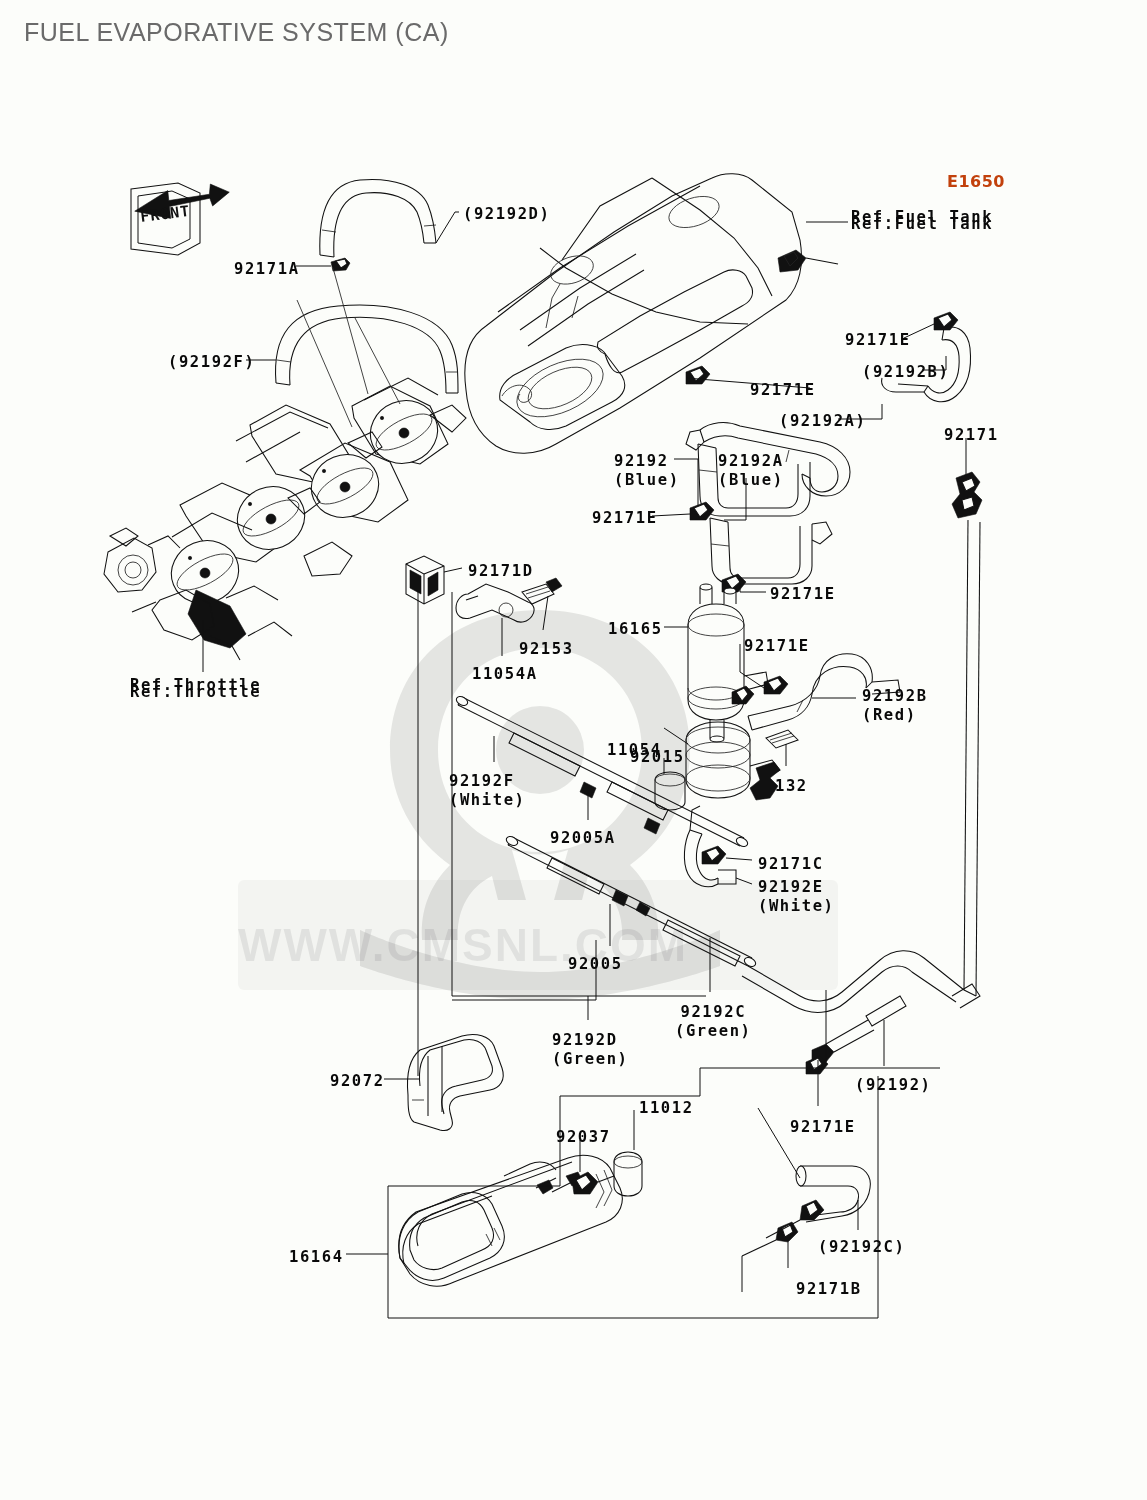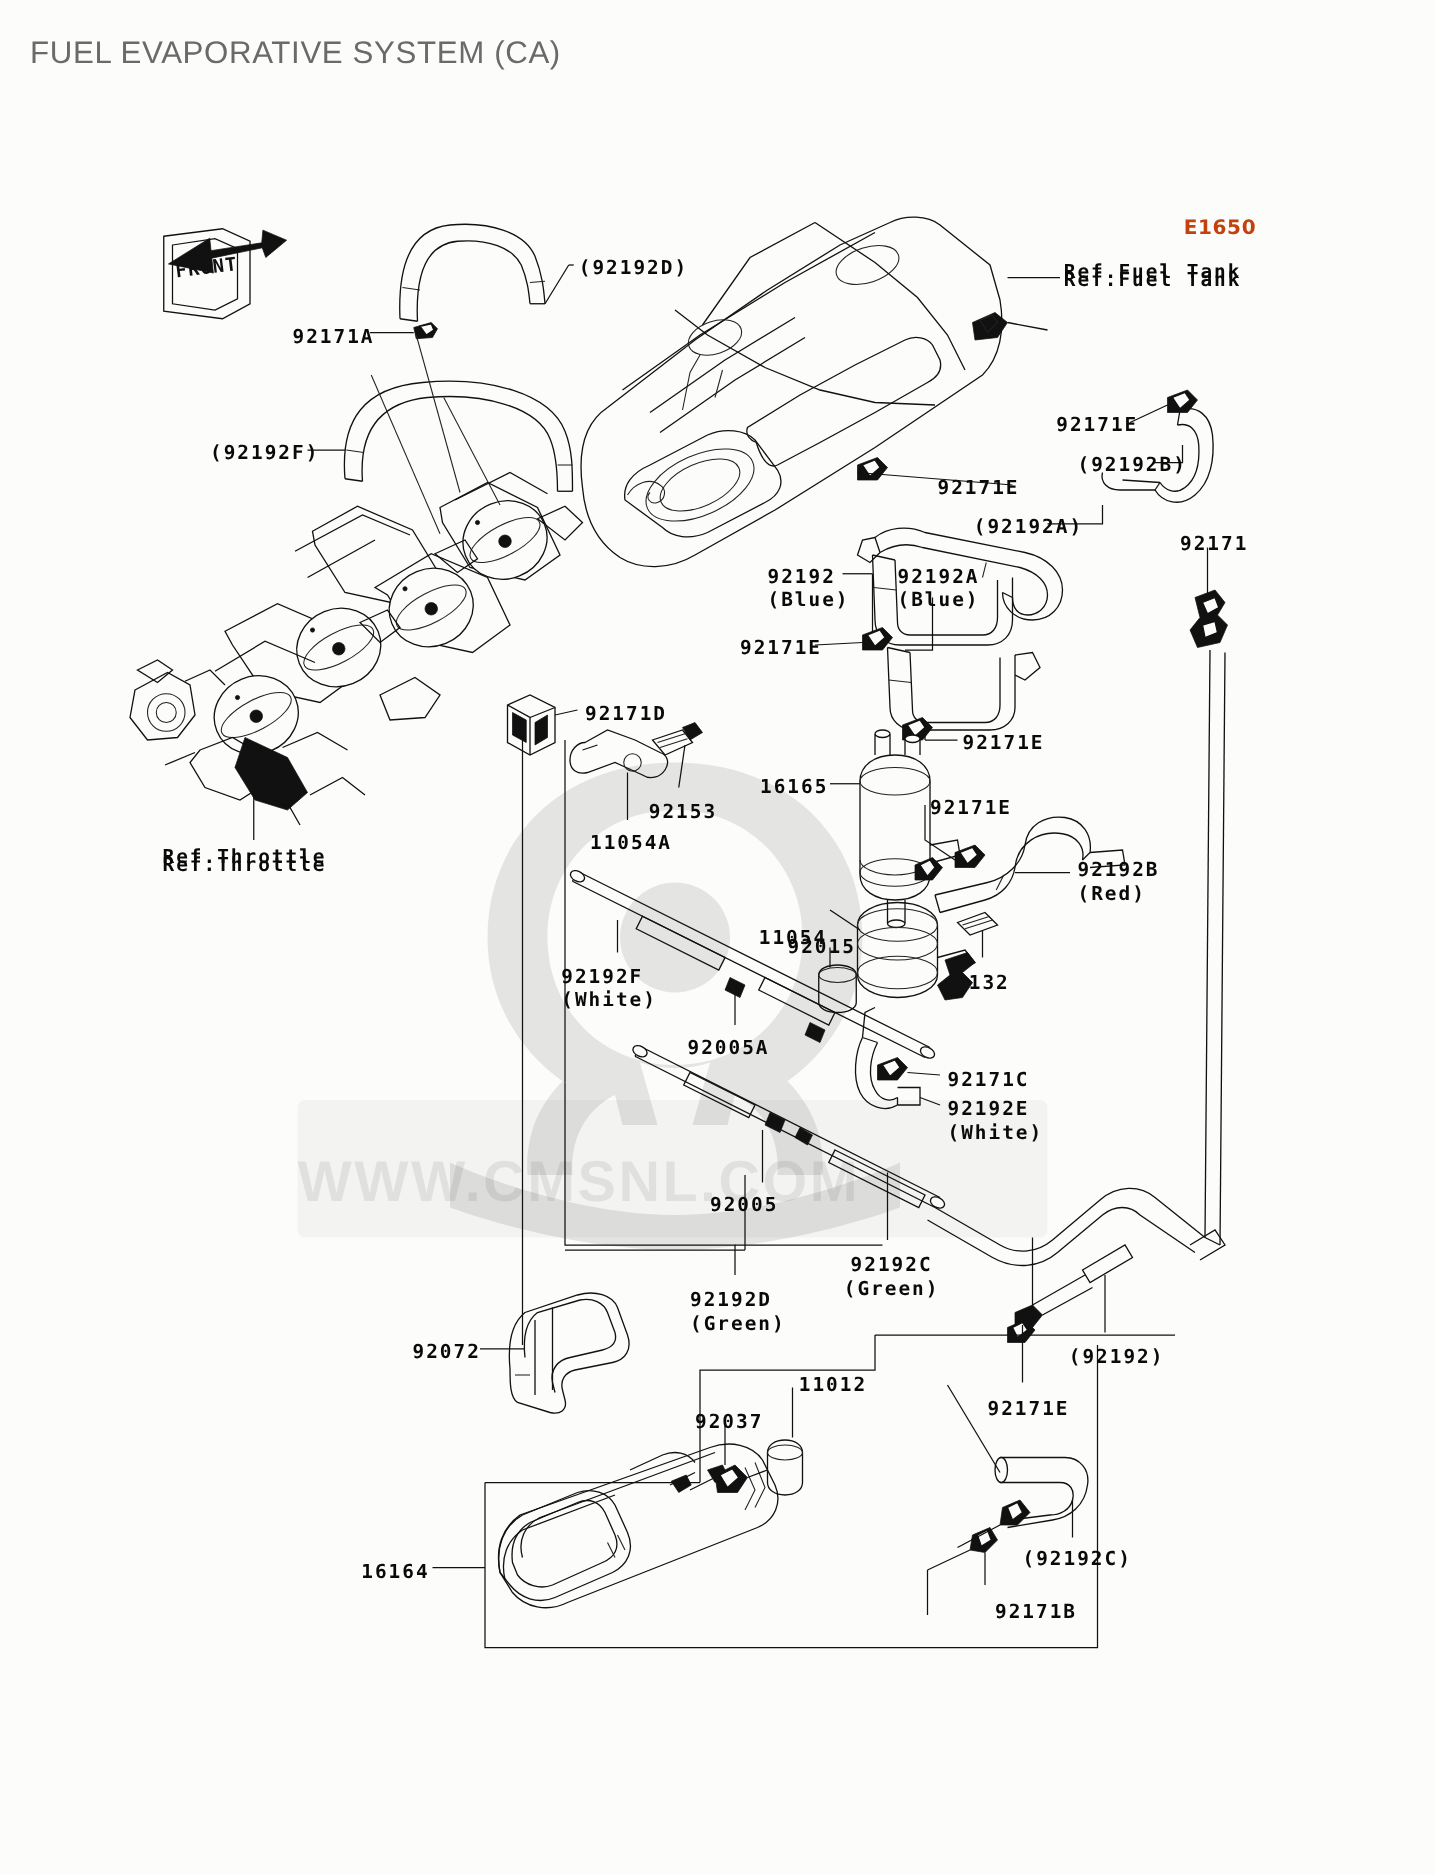--- a/index.html
+++ b/index.html
@@ -1,21 +1,21 @@
 <!DOCTYPE html>
 <html><head>
 <meta charset="utf-8">
 <style>
   html,body{margin:0;padding:0;background:#ffffff;}
   body{width:1147px;height:1500px;position:relative;overflow:hidden;
        font-family:"DejaVu Sans Mono","Liberation Mono",monospace;background:#fcfdfa;}
   #page{position:absolute;left:0;top:0;width:1147px;height:1500px;background:#fcfdfa;}
 
   
-  .title{position:absolute;left:24px;top:28px;font-family:"Liberation Sans",sans-serif;
+  .title{position:absolute;left:24px;top:18px;font-family:"Liberation Sans",sans-serif;
          font-size:25px;letter-spacing:.5px;color:#6a6a6a;white-space:nowrap;}
   .refcode{position:absolute;font-family:"DejaVu Sans",sans-serif;font-size:16px;
            font-weight:bold;color:#c2410c;letter-spacing:.5px;}
 
   
   .footer{position:absolute;left:0;top:1446px;width:1147px;text-align:center;
           font-family:"Liberation Sans",sans-serif;font-size:34px;font-weight:bold;
           color:#cc1111;letter-spacing:.5px;}
 
   

